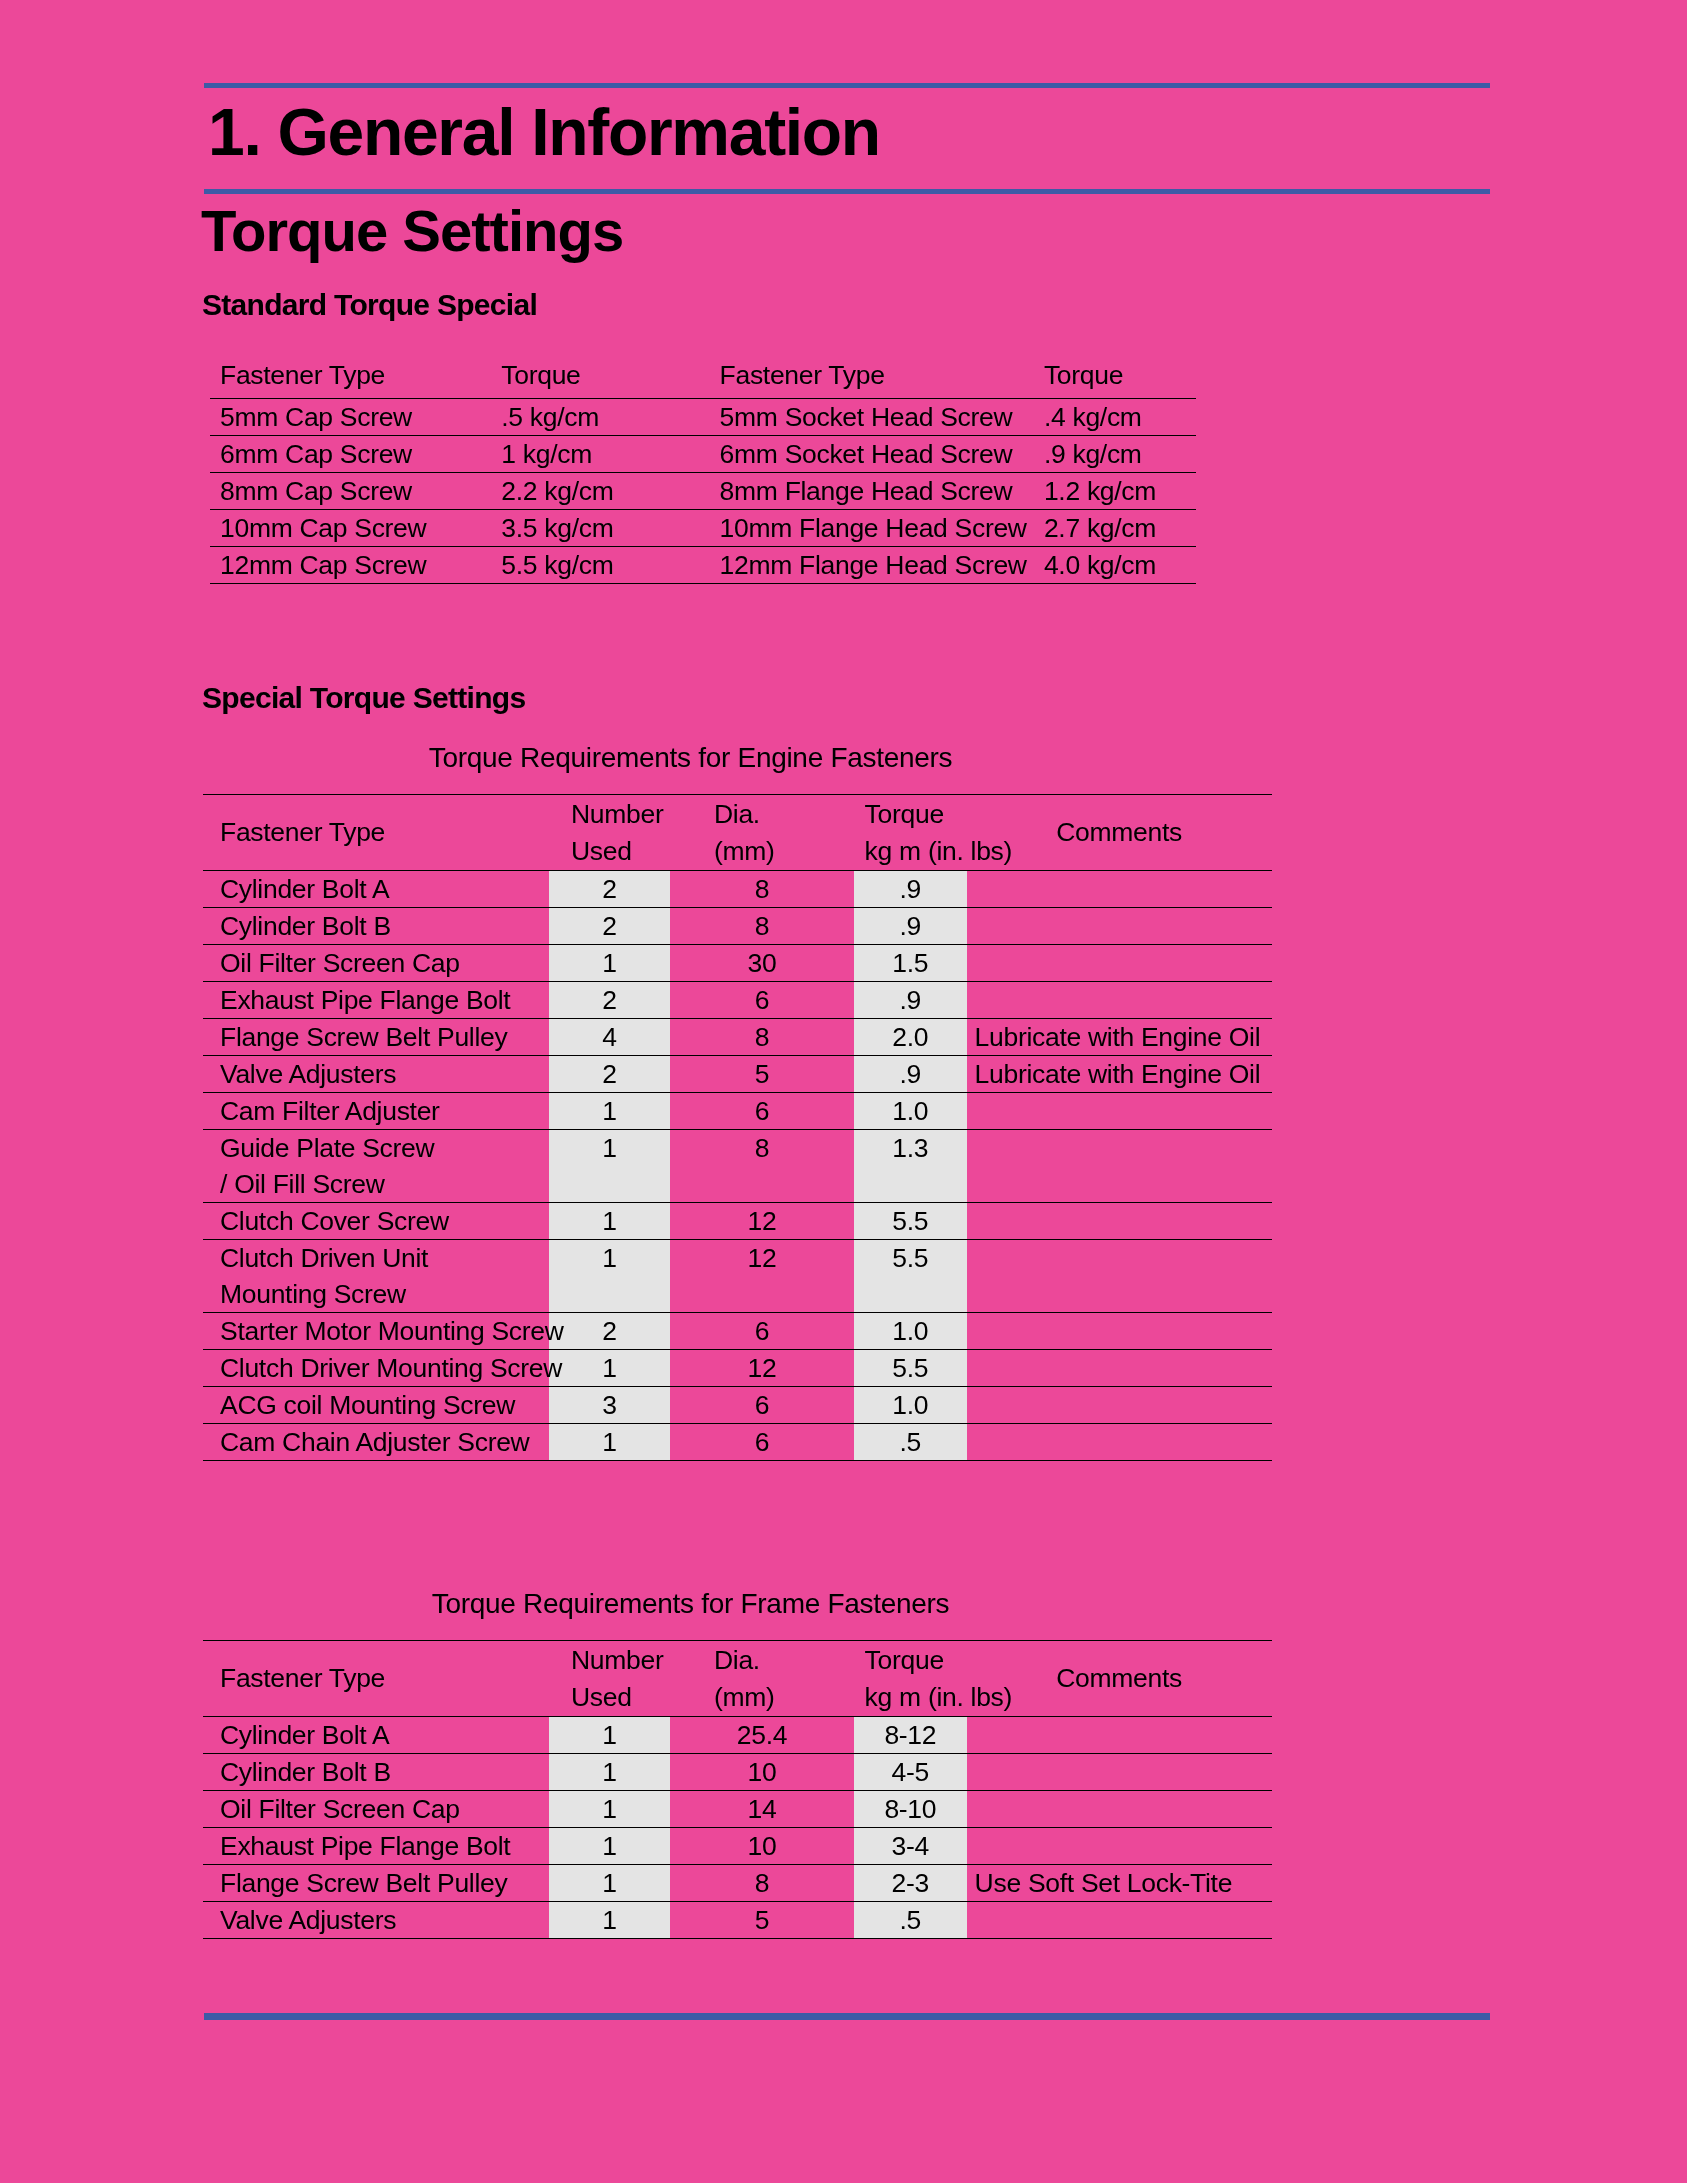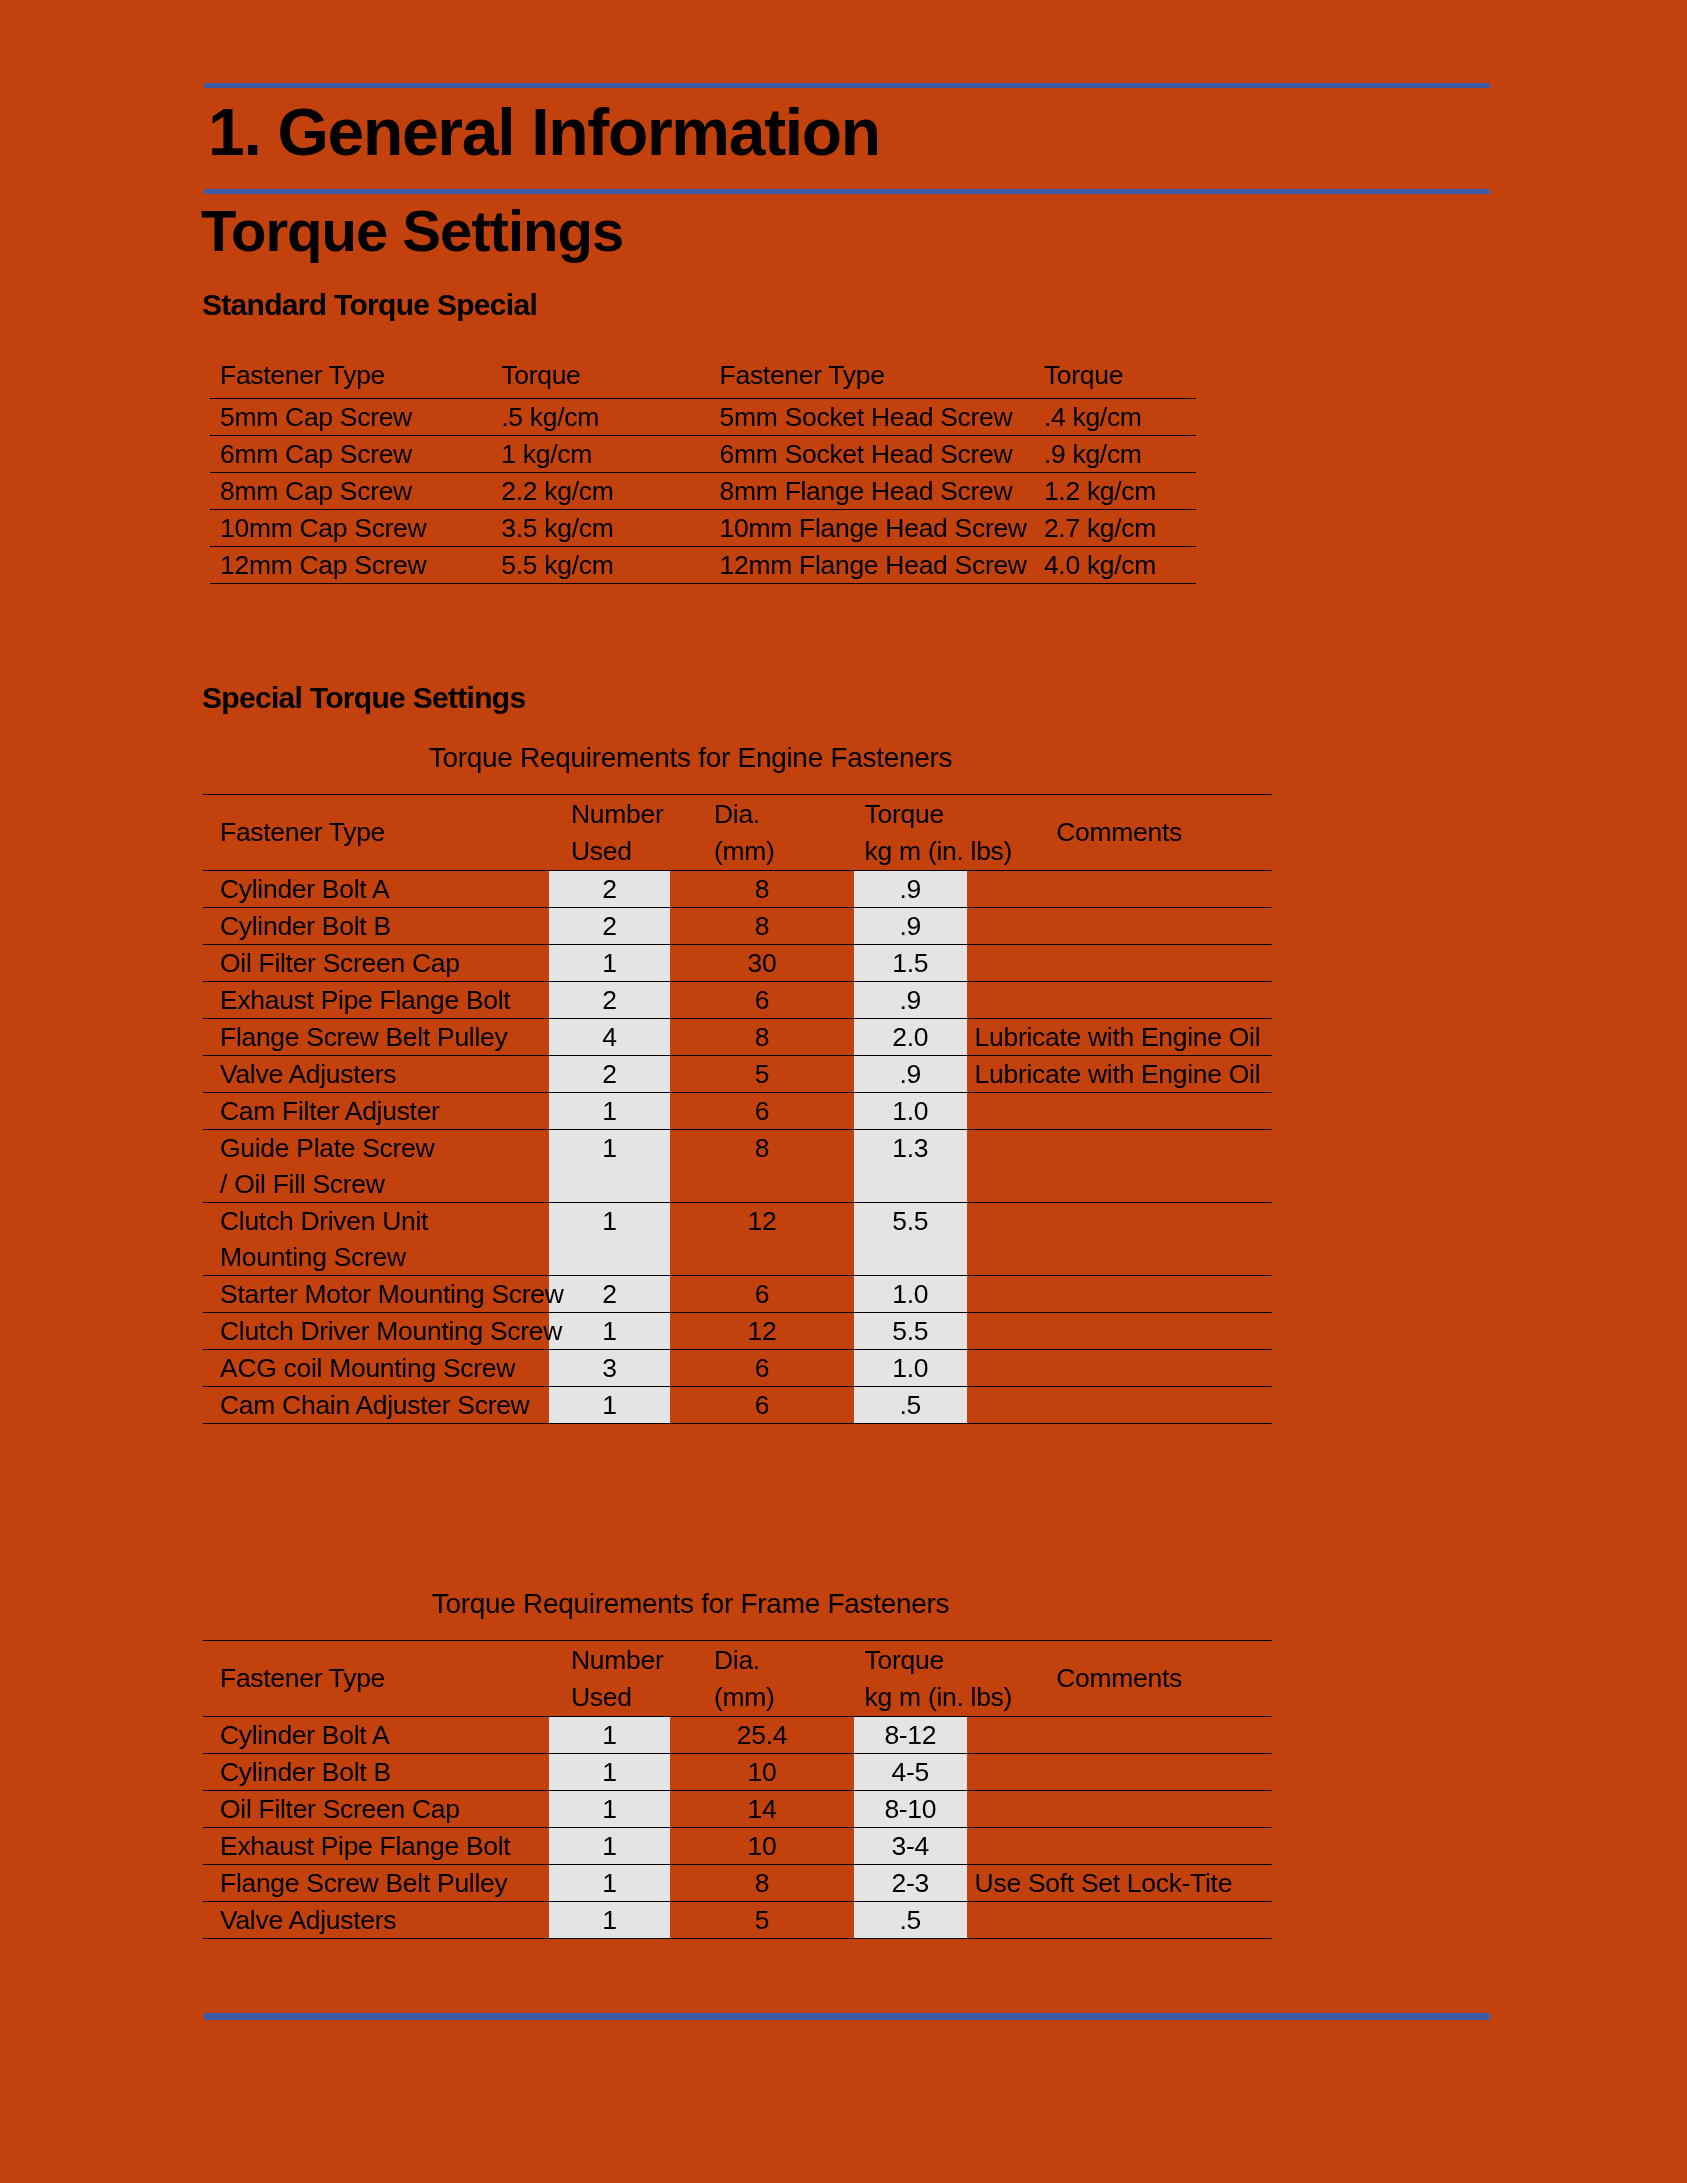--- a/index.html
+++ b/index.html
@@ -1,20 +1,20 @@
 <!DOCTYPE html>
 <html style="font-size:10.6px"><head>
 <meta charset="utf-8">
 <style>
   html, body { margin: 0; padding: 0; background: #ffffff; }
   .page {
     position: relative;
     width: 1687px;
     height: 2183px;
-    background: #c2410c;
+    background: #ec4899;
     color: #000000;
     font-family: "Liberation Sans", "DejaVu Sans", sans-serif;
     font-stretch: condensed;
     overflow: hidden;
   }
   .blue-rule {
     position: absolute;
     left: 204px;
     width: 1286px;
     height: 5.3px;
@@ -253,20 +253,27 @@
           </tr>
           <tr>
             <td>Guide Plate Screw
 / Oil Fill Screw</td>
             <td>1</td>
             <td>8</td>
             <td>1.3</td>
             <td></td>
           </tr>
           <tr>
+            <td>Clutch Cover Screw</td>
+            <td>1</td>
+            <td>12</td>
+            <td>5.5</td>
+            <td></td>
+          </tr>
+          <tr>
             <td>Clutch Driven Unit
 Mounting Screw</td>
             <td>1</td>
             <td>12</td>
             <td>5.5</td>
             <td></td>
           </tr>
           <tr>
             <td>Starter Motor Mounting Screw</td>
             <td>2</td>

